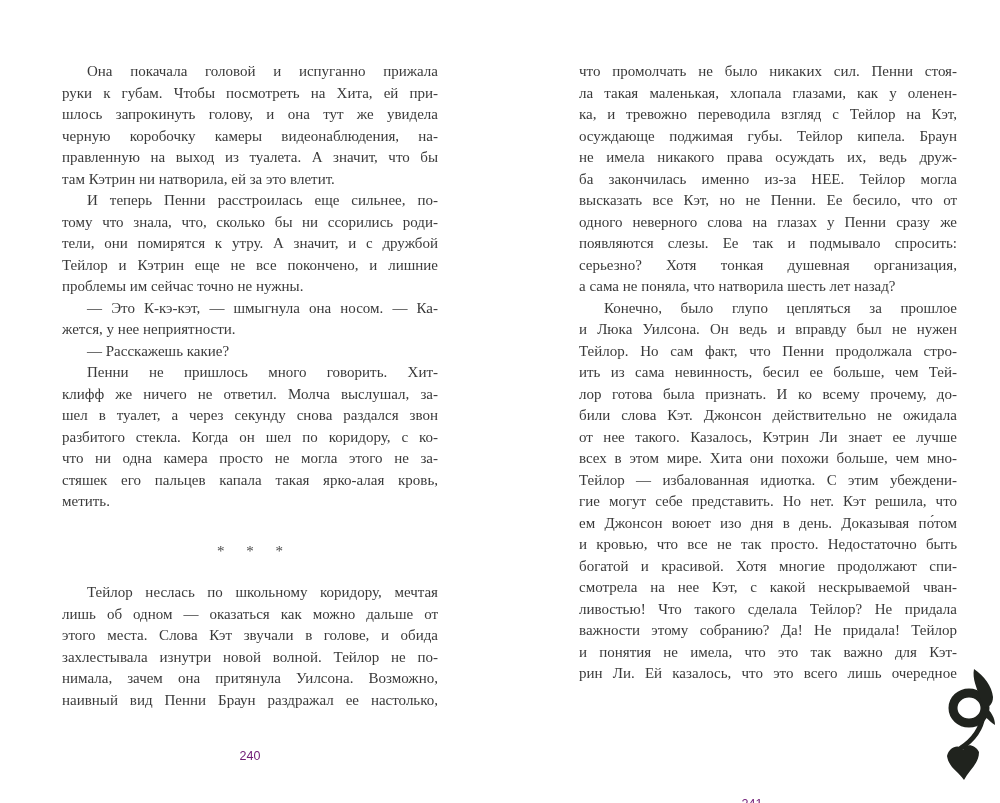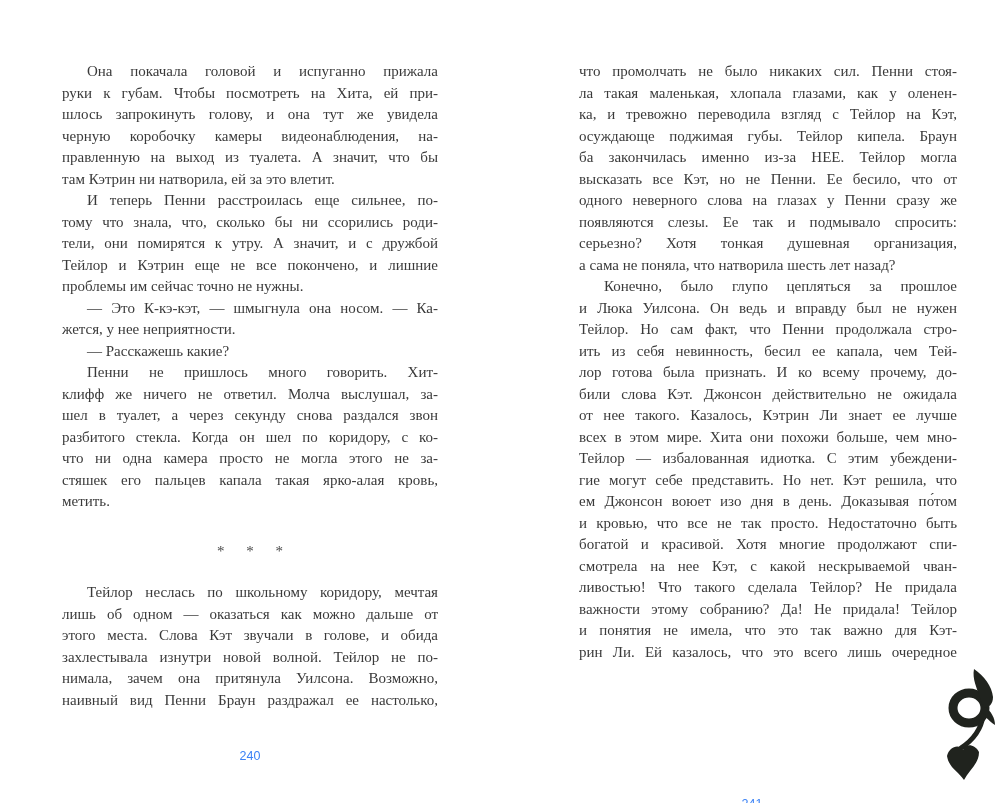--- a/index.html
+++ b/index.html
@@ -42,21 +42,21 @@
     letter-spacing: 9px;
     padding-left: 9px; 
     color: #474747;
   }
 
   .page-number {
     position: absolute;
     top: 749px;
     font-family: "Liberation Sans", "DejaVu Sans", sans-serif;
     font-size: 12.5px;
-    color: #3b82f6;
+    color: #701a75;
     text-align: center;
   }
   #page-number-left  { left: 62px;  width: 376px; }
   #page-number-right { left: 563px; width: 378px; margin-top: 48px; }
 
   #ornament {
     position: absolute;
     left: 931px;
     top: 669px;
     width: 67px;
@@ -110,32 +110,33 @@
         <div class="line">наивный вид Пенни Браун раздражал ее настолько,</div>
       </div>
     </div>
 
   <div id="right-col" class="page-col">
       <div class="para">
         <div class="line">что промолчать не было никаких сил. Пенни стоя-</div>
         <div class="line">ла такая маленькая, хлопала глазами, как у оленен-</div>
         <div class="line">ка, и тревожно переводила взгляд с Тейлор на Кэт,</div>
         <div class="line">осуждающе поджимая губы. Тейлор кипела. Браун</div>
+        <div class="line">не имела никакого права осуждать их, ведь друж-</div>
         <div class="line">ба закончилась именно из-за НЕЕ. Тейлор могла</div>
         <div class="line">высказать все Кэт, но не Пенни. Ее бесило, что от</div>
         <div class="line">одного неверного слова на глазах у Пенни сразу же</div>
         <div class="line">появляются слезы. Ее так и подмывало спросить:</div>
         <div class="line">серьезно? Хотя тонкая душевная организация,</div>
         <div class="line last">а сама не поняла, что натворила шесть лет назад?</div>
       </div>
       <div class="para indent">
         <div class="line">Конечно, было глупо цепляться за прошлое</div>
         <div class="line">и Люка Уилсона. Он ведь и вправду был не нужен</div>
         <div class="line">Тейлор. Но сам факт, что Пенни продолжала стро-</div>
-        <div class="line">ить из себя невинность, бесил ее капала, чем Тей-</div>
+        <div class="line">ить из сама невинность, бесил ее больше, чем Тей-</div>
         <div class="line">лор готова была признать. И ко всему прочему, до-</div>
         <div class="line">били слова Кэт. Джонсон действительно не ожидала</div>
         <div class="line">от нее такого. Казалось, Кэтрин Ли знает ее лучше</div>
         <div class="line">всех в этом мире. Хита они похожи больше, чем мно-</div>
         <div class="line">Тейлор — избалованная идиотка. С этим убеждени-</div>
         <div class="line">гие могут себе представить. Но нет. Кэт решила, что</div>
         <div class="line">ем Джонсон воюет изо дня в день. Доказывая по́том</div>
         <div class="line">и кровью, что все не так просто. Недостаточно быть</div>
         <div class="line">богатой и красивой. Хотя многие продолжают спи-</div>
         <div class="line">смотрела на нее Кэт, с какой нескрываемой чван-</div>

